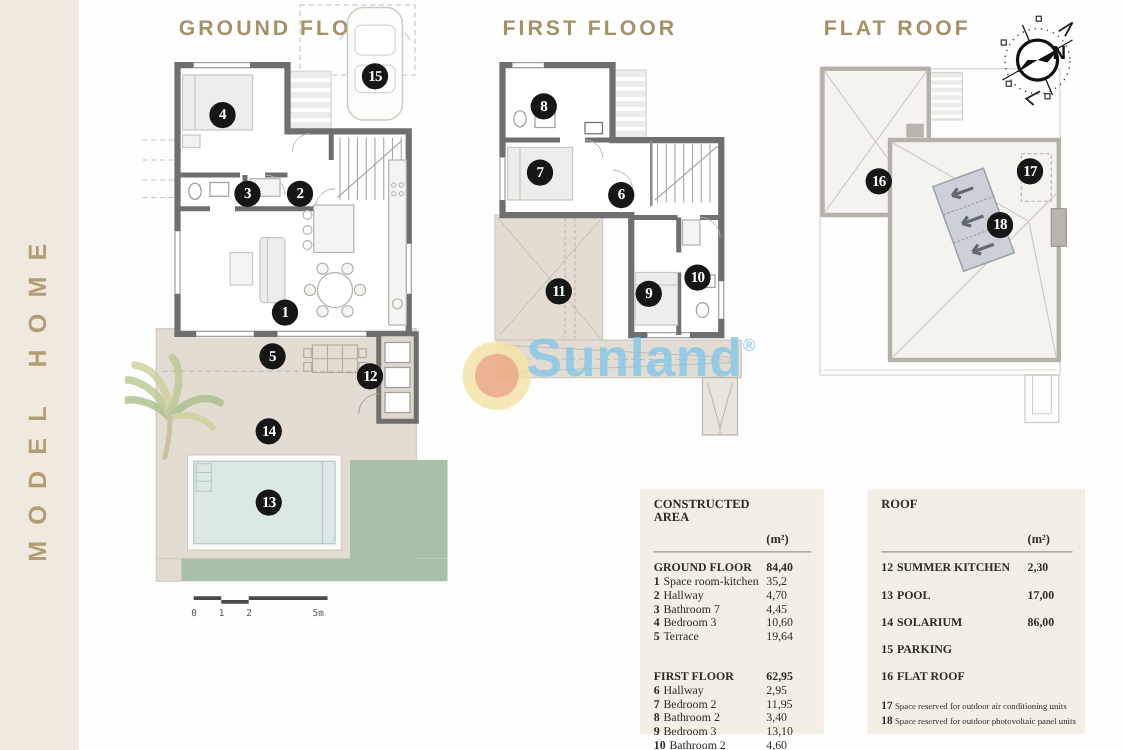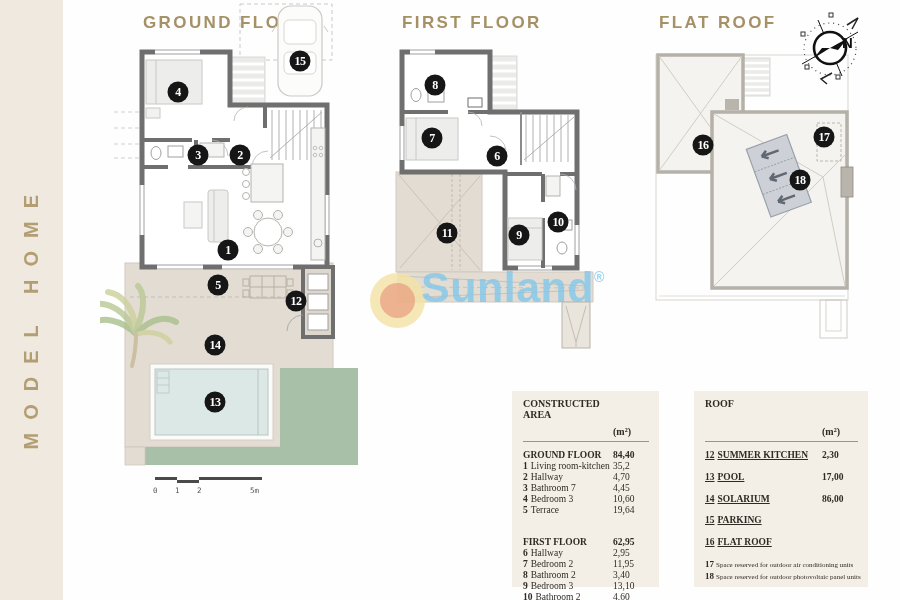--- a/index.html
+++ b/index.html
@@ -59,21 +59,21 @@
   #t-area{left:694px;top:391px;width:174px;height:196px;padding:7px 10px 0 11px;}
   .thead{display:flex;font-weight:700;font-size:10px;padding-bottom:4px;
          border-bottom:1px solid #9a948a;margin-bottom:8px;}
   .thead .lbl{flex:1;} .thead .u{width:36px;margin-top:28px;}
   .row{display:flex;font-size:9.5px;line-height:10.9px;}
   .row .lbl{flex:1;white-space:nowrap;} .row .val{width:36px;}
   .row.sec-title{font-weight:700;}
   .sec2{margin-top:22px;}
   .n{font-weight:700;margin-right:3px;}
   .arow{display:flex;font-size:9.5px;font-weight:700;line-height:11px;margin-bottom:10.8px;}
-  .arow .lbl{flex:1;white-space:nowrap;text-decoration:underline;} .arow .val{width:36px;}
+  .arow .lbl{flex:1;white-space:nowrap;} .arow .val{width:36px;}
   .note{font-size:7px;line-height:11px;white-space:nowrap;}
   .note .n{font-size:9px;margin-right:2px;}
 </style>
 </head>
 <body>
 
 <div class="sidebar">
   <div class="brand-wrap">
     <span class="brand">MODEL HOME</span>
   </div>
@@ -442,21 +442,21 @@
   <div class="thead">
     <span class="lbl">CONSTRUCTED AREA</span>
     <span class="u">(m²)</span>
   </div>
   <div class="sec">
     <div class="row sec-title">
       <span class="lbl">GROUND FLOOR</span>
       <span class="val">84,40</span>
     </div>
     <div class="row">
-        <span class="lbl"><span class="n">1</span><span>Living room-kitchen</span></span>
+        <span class="lbl"><span class="n">1</span><span>Space room-kitchen</span></span>
         <span class="val">35,2</span>
       </div>
     <div class="row">
         <span class="lbl"><span class="n">2</span><span>Hallway</span></span>
         <span class="val">4,70</span>
       </div>
     <div class="row">
         <span class="lbl"><span class="n">3</span><span>Bathroom 7</span></span>
         <span class="val">4,45</span>
       </div>

